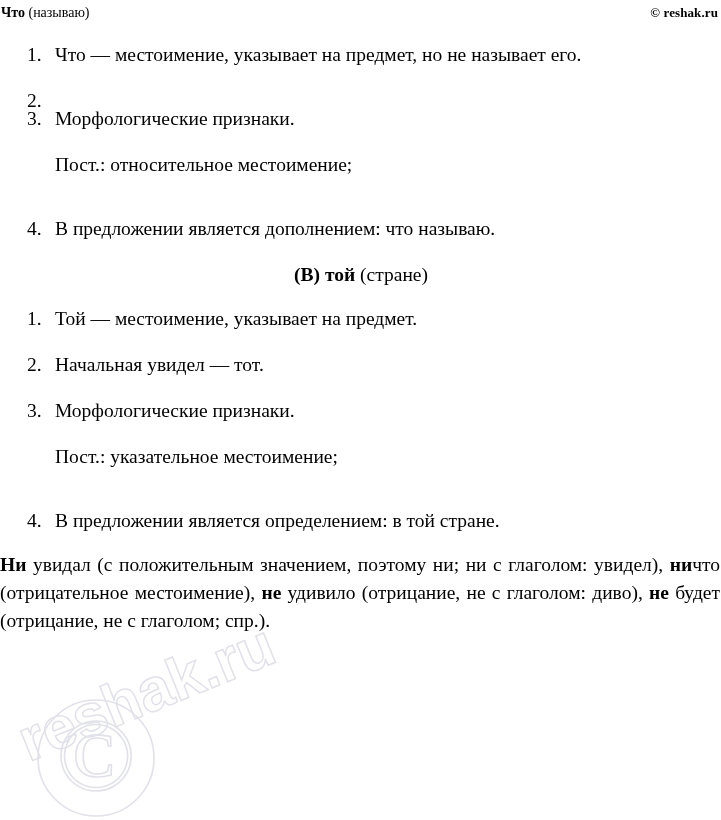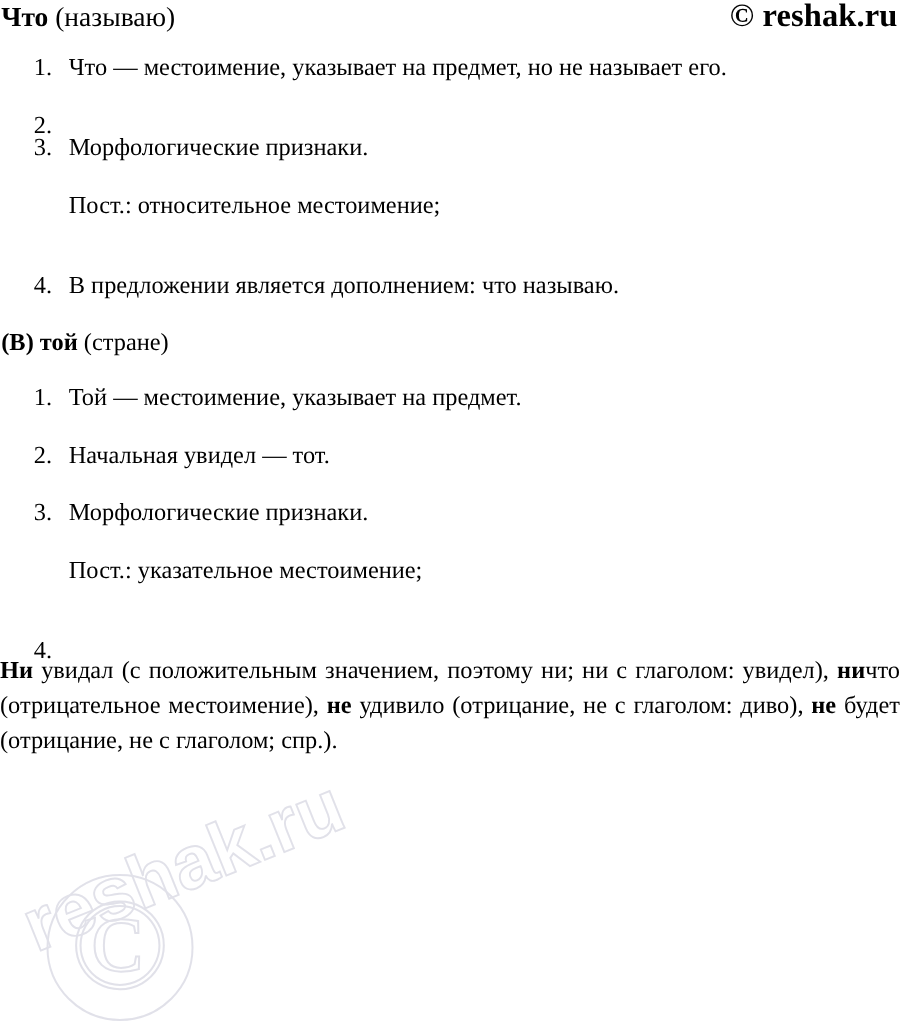--- a/index.html
+++ b/index.html
@@ -44,43 +44,44 @@
     position: relative;
     z-index: 2;
     display: flex;
     align-items: baseline;
     justify-content: space-between;
     height: 27px;
     padding: 1px 3px 0 1px;
     box-sizing: border-box;
   }
   .doc-heading {
-    font-size: 22px;
+    font-size: 14px;
     line-height: 24px;
     white-space: nowrap;
   }
   .doc-heading .b { font-weight: bold; }
   .doc-heading .n { font-weight: normal; }
   .copyright {
-    font-size: 26px;
+    font-size: 13px;
     line-height: 24px;
     font-weight: bold;
     white-space: nowrap;
     letter-spacing: 0.1px;
   }
 
   
   .block { position: relative; z-index: 2; }
 
   .section-heading {
     font-size: 19.5px;
     line-height: 24px;
     margin: 0;
     padding: 0 0 0 1px;
     white-space: nowrap;
+    text-align: center;
   }
   .section-heading .b { font-weight: bold; }
   .section-heading .n { font-weight: normal; }
 
   ol.analysis {
     list-style: none;
     margin: 0;
     padding: 0;
   }
   ol.analysis li.item {
@@ -208,20 +209,21 @@
 
     <div class="gap-18"></div>
     <p class="sub-line">Пост.: указательное местоимение;</p>
 
     <div class="gap-18"></div>
 
     <div class="gap-18"></div>
     <ol class="analysis">
       <li class="item">
         <span class="num">4.</span>
+        <span>В предложении является определением: в той стране.</span>
       </li>
     </ol>
   </div>
 
   <div class="gap-16"></div>
 
   <p class="trailing"><b>Ни</b><span> увидал (с положительным значением, поэтому ни; ни с глаголом: увидел), </span><b>ни</b><span>что (отрицательное местоимение), </span><b>не</b><span> удивило (отрицание, не с глаголом: диво), </span><b>не</b><span> будет (отрицание, не с глаголом; спр.).</span></p>
 
 </div>
 

